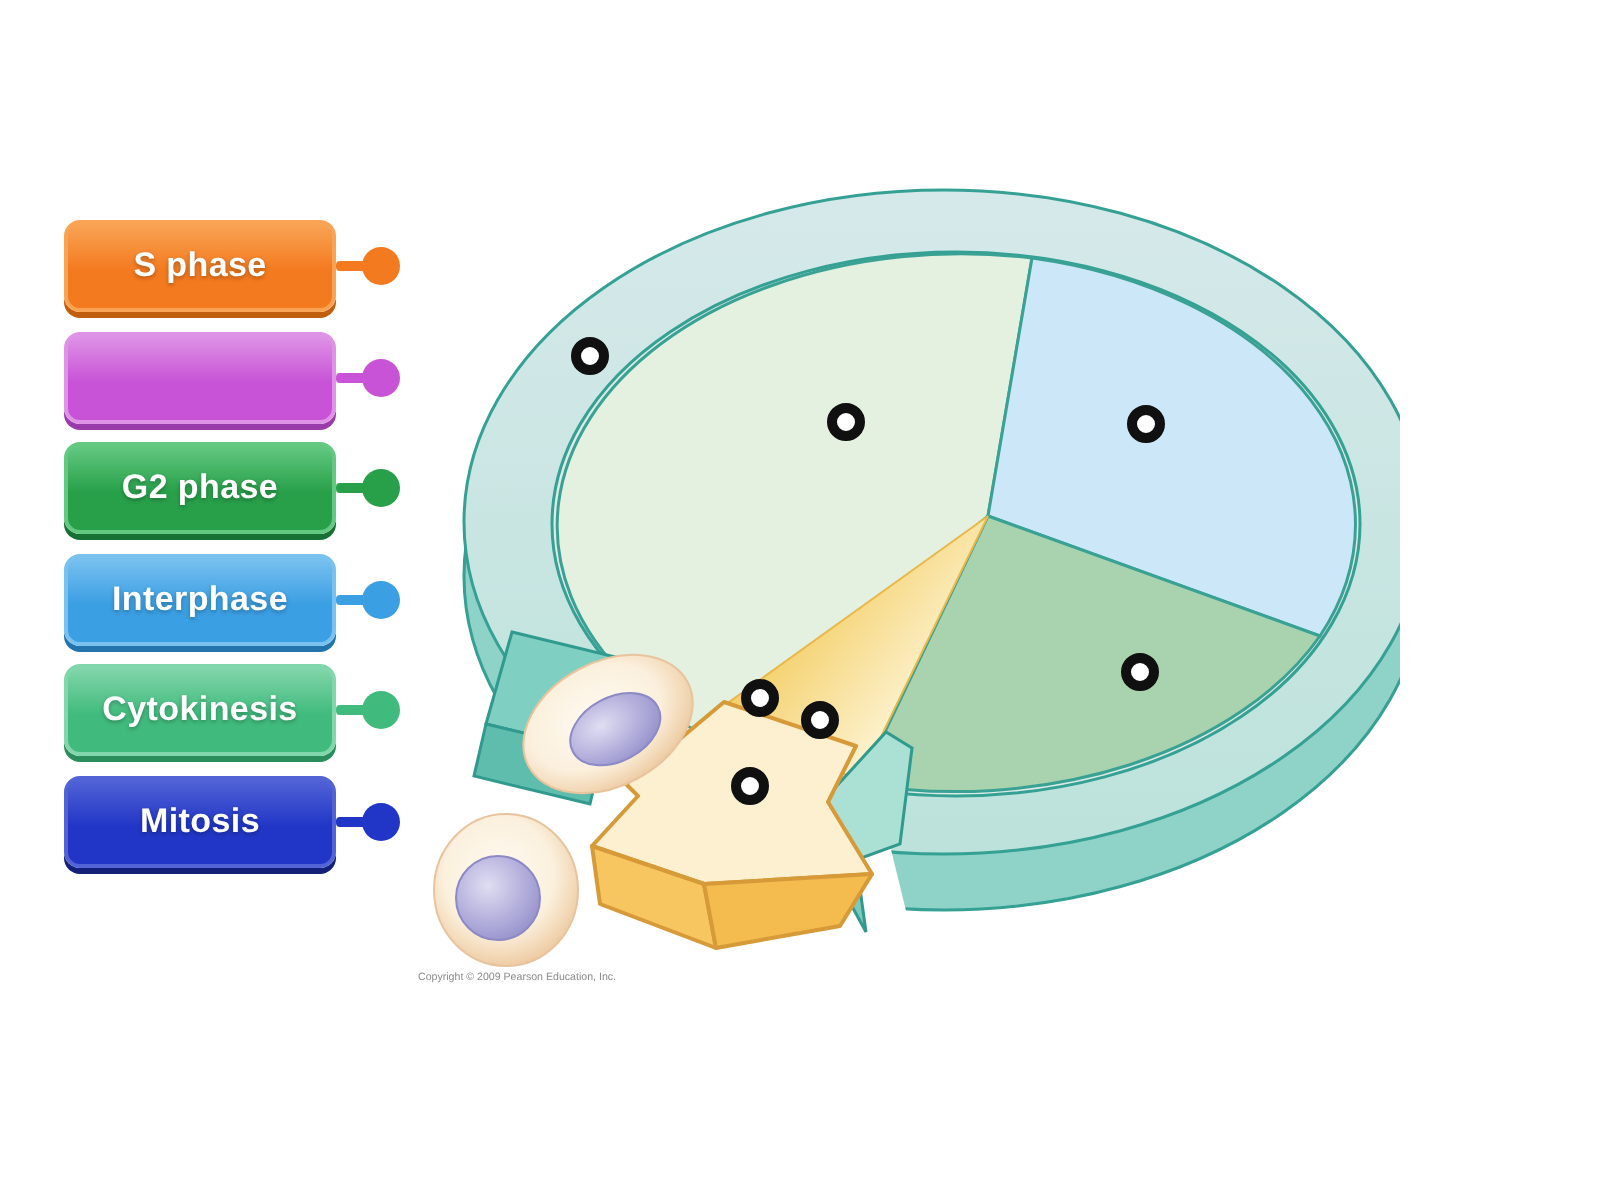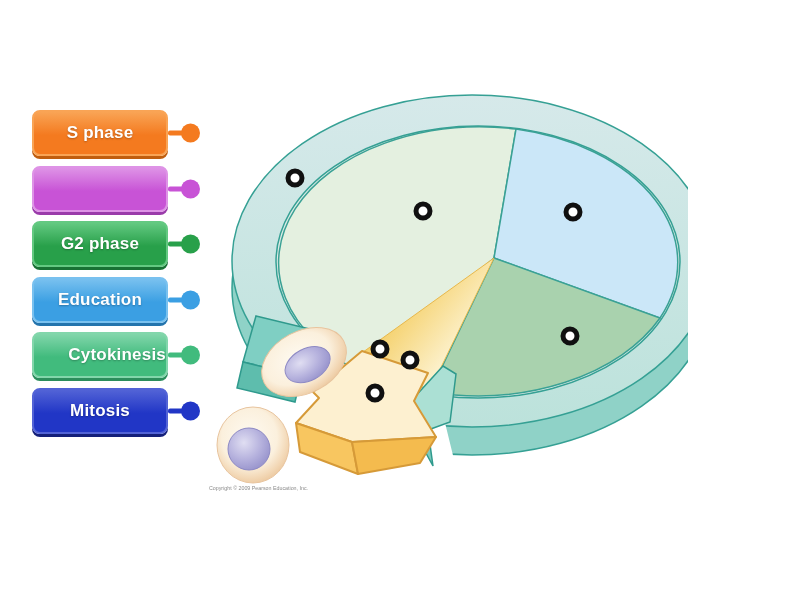--- a/index.html
+++ b/index.html
@@ -1,18 +1,19 @@
 <!DOCTYPE html>
 <html><head>
 <meta charset="utf-8">
 <style>
   html,body{margin:0;padding:0;}
   .stage{
     position:relative;width:688px;height:600px;background:#ffffff;overflow:hidden;
     font-family:"Liberation Sans",sans-serif;
+    padding-left:12px;
   }
   .labels{position:absolute;left:32px;top:110px;display:flex;flex-direction:column;gap:9.5px;}
   .pill{
     position:relative;width:132px;height:42px;border:2px solid #ccc;border-radius:8px;
     display:flex;align-items:center;justify-content:center;cursor:pointer;
   }
   .pill .pill-text{
     color:#fff;font-size:17px;font-weight:700;letter-spacing:.2px;
     text-shadow:0 1px 2px rgba(0,0,0,.28);white-space:nowrap;
   }
@@ -114,25 +115,25 @@
     <div class="pill" style="background: linear-gradient(rgb(222, 147, 230) 0%, rgb(200, 83, 214) 55%); border-color: rgb(222, 147, 230); box-shadow: rgb(154, 59, 170) 0px 3px 0px;">
       <span class="stub" style="background: rgb(200, 83, 214);"></span>
       <span class="dot" style="background: rgb(200, 83, 214);"></span>
     </div>
     <div class="pill" style="background: linear-gradient(rgb(99, 201, 129) 0%, rgb(40, 160, 74) 55%); border-color: rgb(99, 201, 129); box-shadow: rgb(24, 113, 52) 0px 3px 0px; justify-content: center;">
       <span class="pill-text">G2 phase</span>
       <span class="stub" style="background: rgb(40, 160, 74);"></span>
       <span class="dot" style="background: rgb(40, 160, 74);"></span>
     </div>
     <div class="pill" style="background: linear-gradient(rgb(121, 193, 239) 0%, rgb(59, 159, 227) 55%); border-color: rgb(121, 193, 239); box-shadow: rgb(35, 116, 173) 0px 3px 0px;">
-      <span class="pill-text">Education</span>
+      <span class="pill-text">Interphase</span>
       <span class="stub" style="background: rgb(59, 159, 227);"></span>
       <span class="dot" style="background: rgb(59, 159, 227);"></span>
     </div>
-    <div class="pill" style="background: linear-gradient(rgb(130, 214, 171) 0%, rgb(65, 187, 125) 55%); border-color: rgb(130, 214, 171); box-shadow: rgb(43, 141, 92) 0px 3px 0px; justify-content: flex-end;">
+    <div class="pill" style="background: linear-gradient(rgb(130, 214, 171) 0%, rgb(65, 187, 125) 55%); border-color: rgb(130, 214, 171); box-shadow: rgb(43, 141, 92) 0px 3px 0px;">
       <span class="pill-text">Cytokinesis</span>
       <span class="stub" style="background: rgb(65, 187, 125);"></span>
       <span class="dot" style="background: rgb(65, 187, 125);"></span>
     </div>
     <div class="pill" style="background: linear-gradient(rgb(82, 99, 214) 0%, rgb(33, 54, 198) 55%); border-color: rgb(82, 99, 214); box-shadow: rgb(20, 31, 122) 0px 3px 0px; justify-content: center;">
       <span class="pill-text">Mitosis</span>
       <span class="stub" style="background: rgb(33, 54, 198);"></span>
       <span class="dot" style="background: rgb(33, 54, 198);"></span>
     </div>
   </div>

